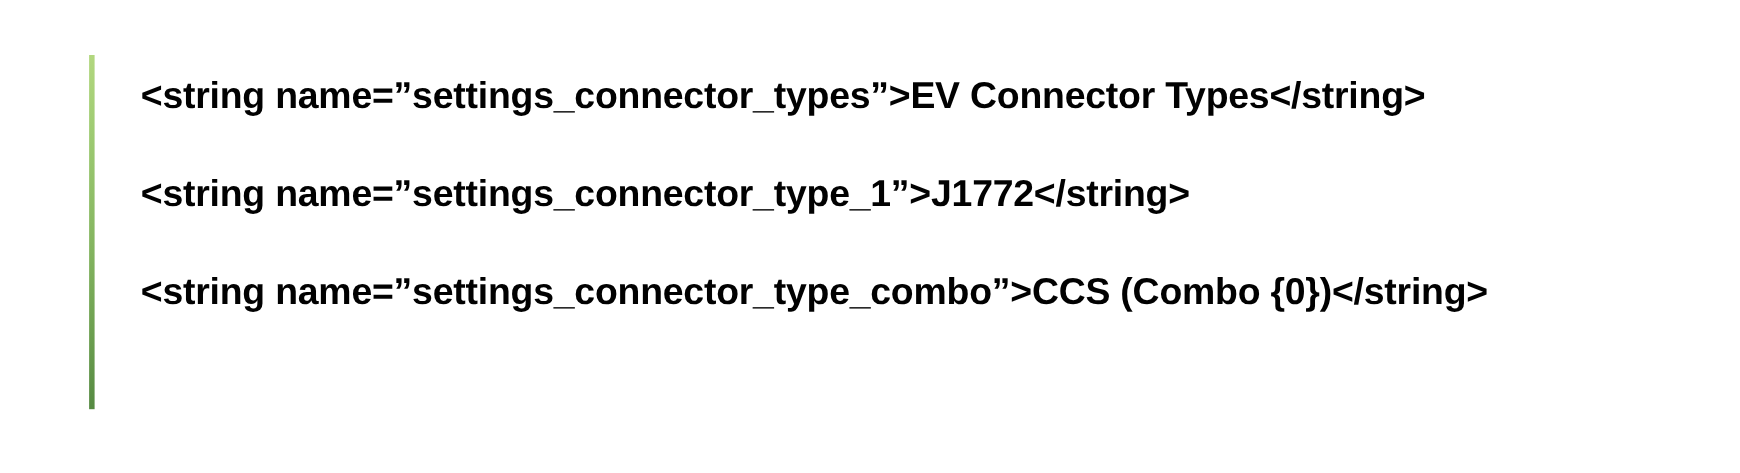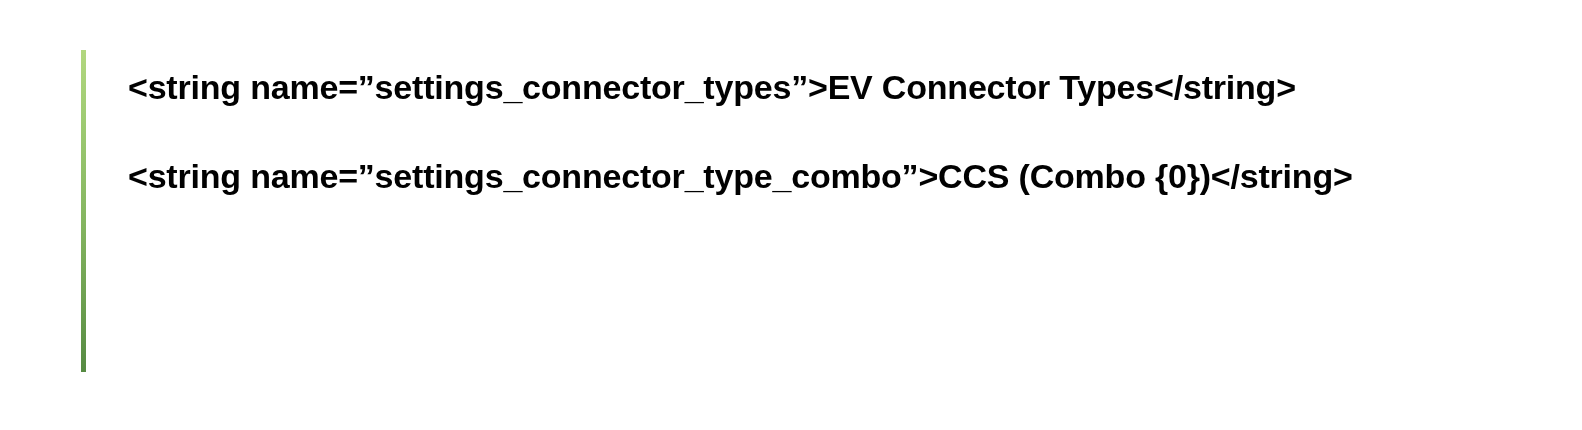--- a/index.html
+++ b/index.html
@@ -51,16 +51,17 @@
 </style>
 </head>
 <body>
 
 <div class="canvas">
 
   <div class="accent-bar"></div>
 
   <div class="code-block">
     <span class="code-line">&lt;string name=”settings_connector_types”&gt;EV Connector Types&lt;/string&gt;</span>
+    <span class="code-line">&lt;string name=”settings_connector_type_1”&gt;J1772&lt;/string&gt;</span>
     <span class="code-line">&lt;string name=”settings_connector_type_combo”&gt;CCS (Combo {0})&lt;/string&gt;</span>
   </div>
 
 </div>
 
 </body></html>

